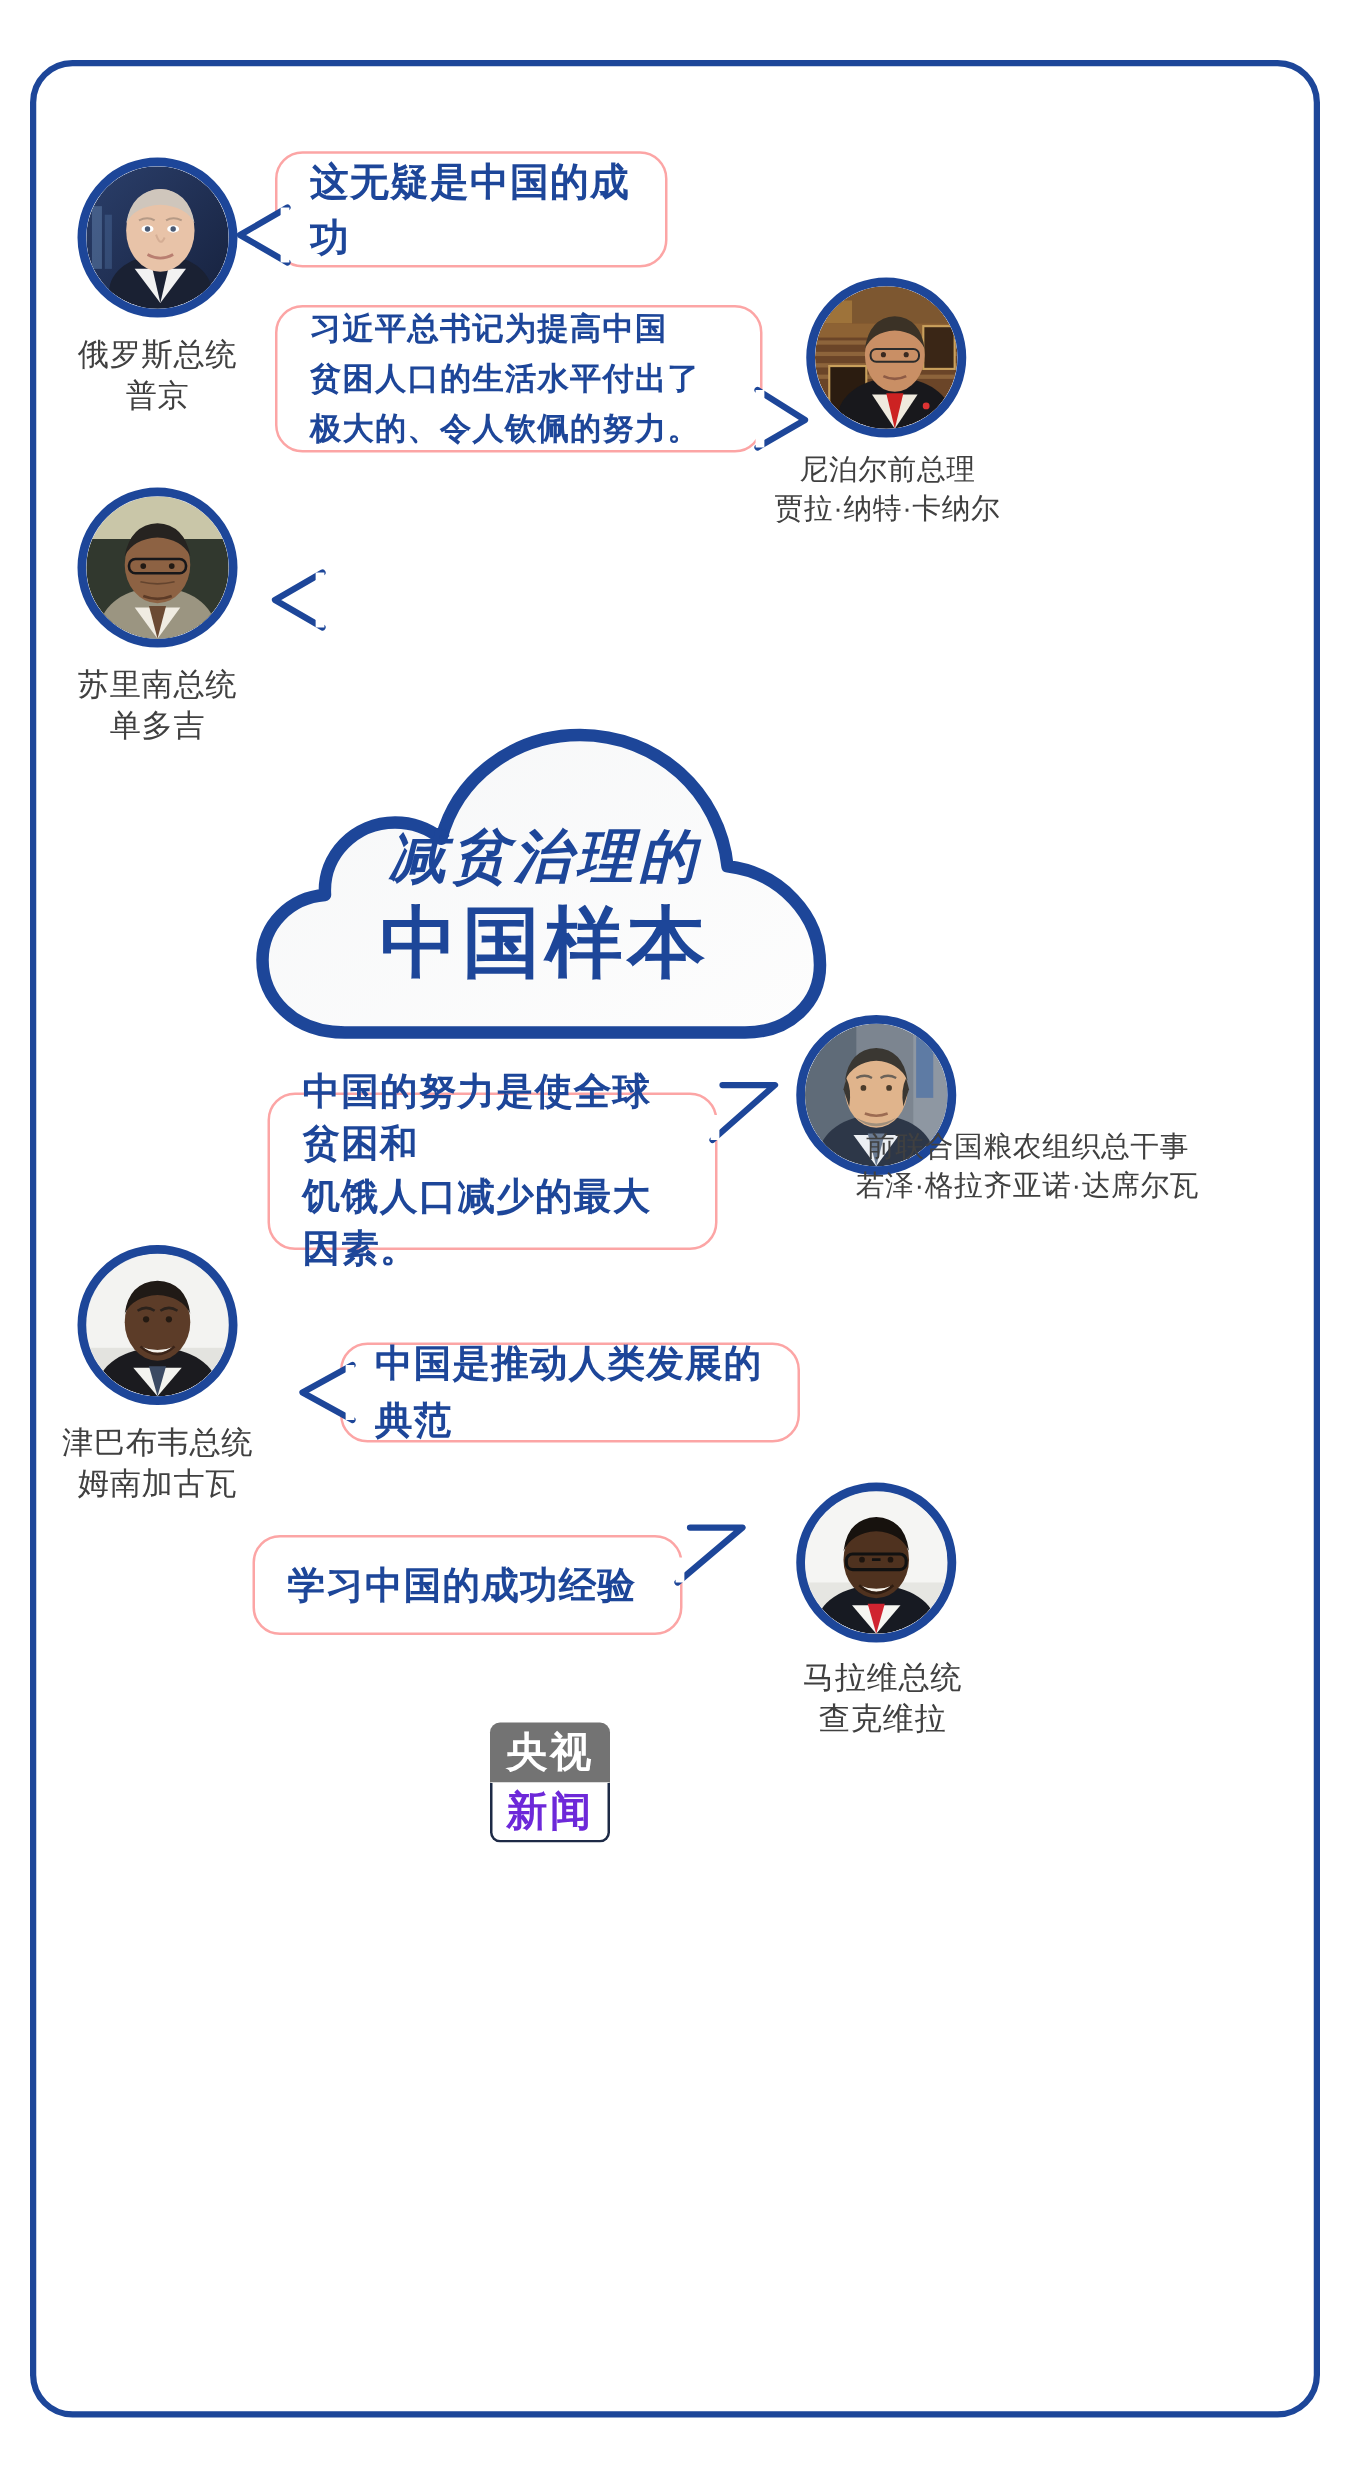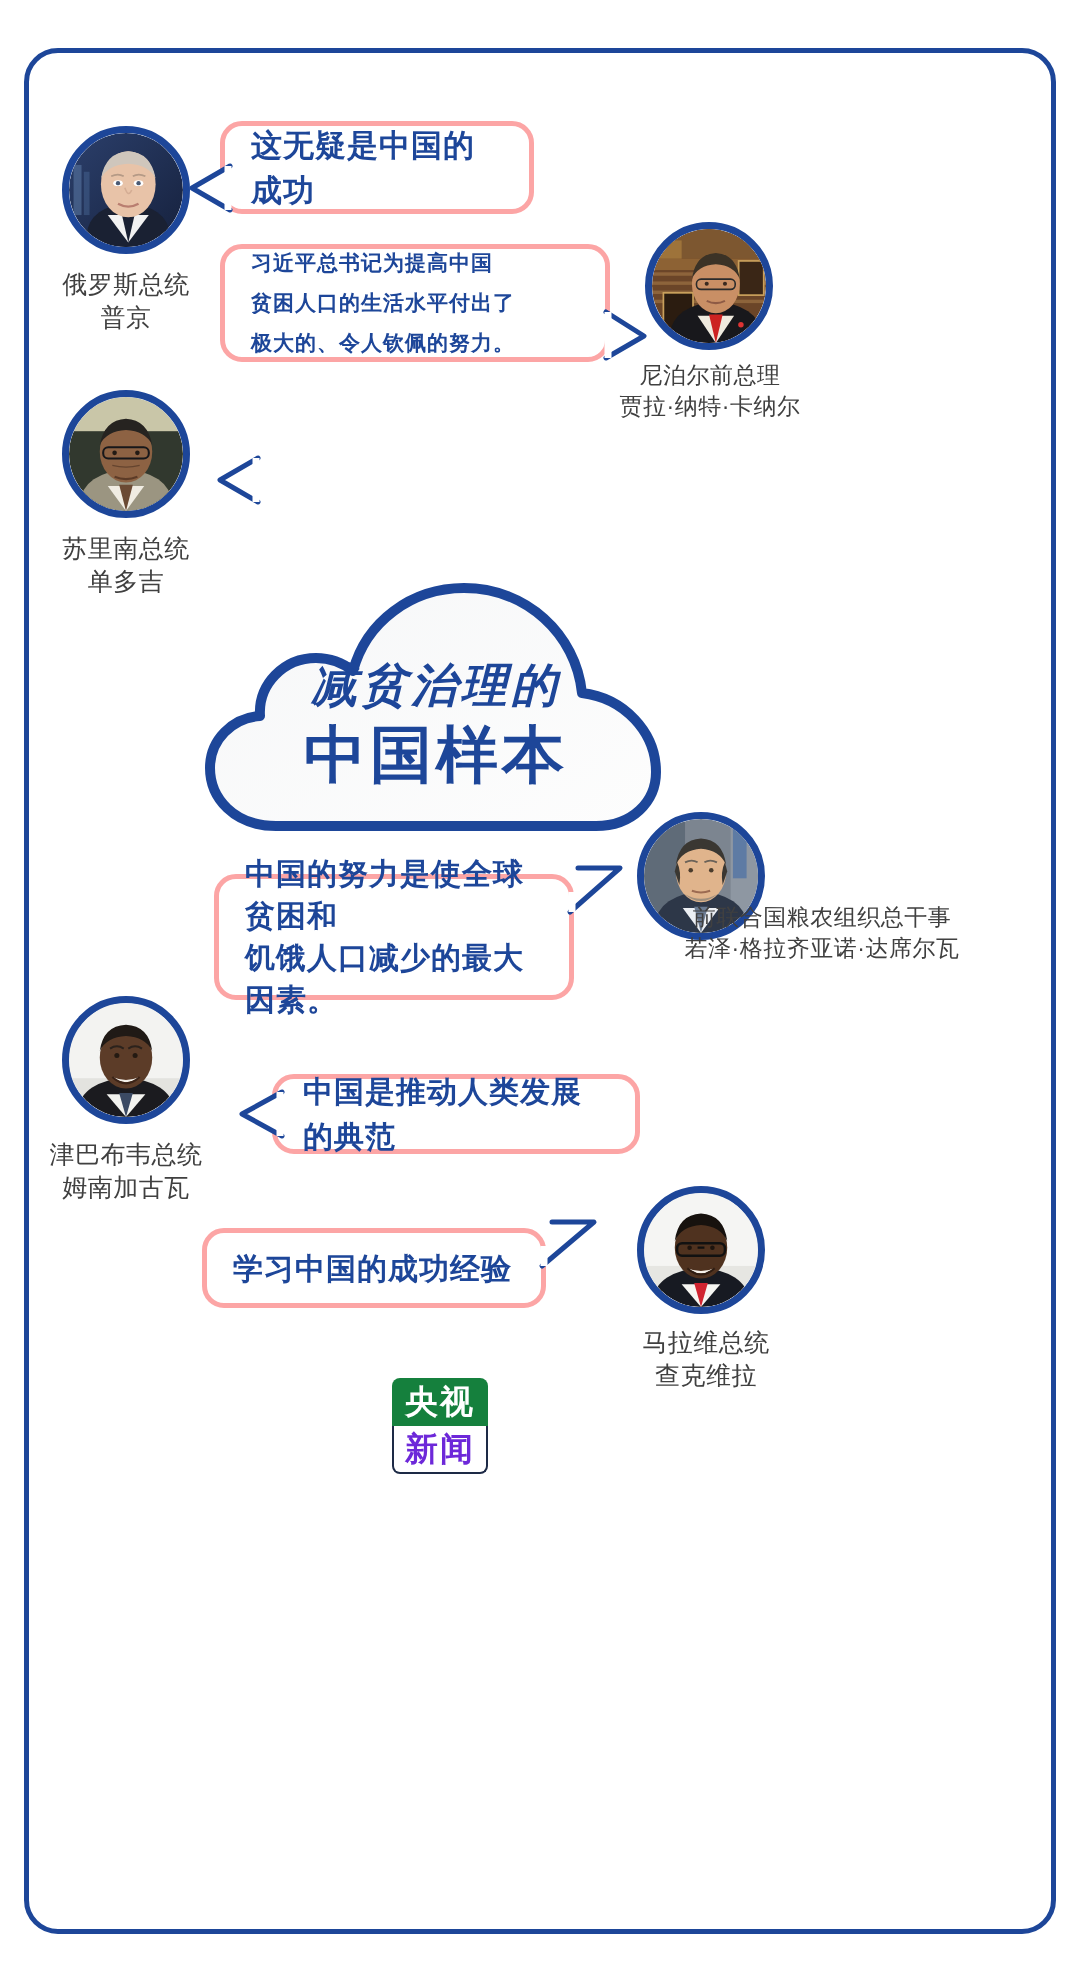--- a/index.html
+++ b/index.html
@@ -42,21 +42,21 @@
     line-height:33px;
     white-space:pre-line;
     letter-spacing:0.5px;
   }
   .caption.small{
     font-size:23px;line-height:31px;
   }
   .bubble{
     position:absolute;
     box-sizing:border-box;
-    border:5px solid #fca5a5;
+    border:2px solid #fca5a5;
     border-radius:22px;
     background:#ffffff;
     display:flex;
     align-items:center;
   }
   .bubble .btext{
     color:#1d4699;
     font-weight:bold;
     font-size:31px;
     line-height:45px;
@@ -85,21 +85,21 @@
     left:392px;top:1378px;
     width:96px;height:96px;
   }
   .logo-box{
     position:absolute;width:96px;height:48px;
     box-sizing:border-box;
     display:flex;align-items:center;justify-content:center;
     font-weight:bold;font-size:33px;letter-spacing:2px;
   }
   #logo-top{
-    top:0;left:0;background:#15803d;color:#ffffff;
+    top:0;left:0;background:#737373;color:#ffffff;
     border-radius:8px 8px 0 0;
   }
   #logo-bottom{
     top:48px;left:0;background:#ffffff;color:#6d28d9;
     border-radius:0 0 8px 8px;
     border:2px solid #1d2a46;border-top:none;
   }
 </style>
 </head>
 <body>
@@ -181,21 +181,21 @@
         <circle cx="64" cy="48" r="1.8" fill="#3a2a20"></circle>
         <path d="M48 63 Q56 67 64 63" stroke="#8e5b45" stroke-width="1.8" fill="none"></path>
         <circle cx="78" cy="84" r="2.4" fill="#d33"></circle>
       </g>
     </svg>
   </div>
   <div class="caption small" style="left:596px;top:360px;width:228px;">尼泊尔前总理
 贾拉·纳特·卡纳尔</div>
 
   <div class="bubble" style="left:220px;top:244px;width:390px;height:118px;padding:0 26px;">
-    <div class="btext" style="font-size:21px;line-height:40px;">习近平总书记为提高中国
+    <div class="btext" style="font-size:25px;line-height:40px;">习近平总书记为提高中国
 贫困人口的生活水平付出了
 极大的、令人钦佩的努力。</div>
   </div>
   <div class="tail" style="left:604px;top:308px;">
     <svg width="46" height="54" viewBox="0 0 46 54">
       <path d="M2 4 L40 28 L2 50" fill="#ffffff" stroke="#1d4699" stroke-width="5" stroke-linejoin="round" stroke-linecap="round"></path>
       <line x1="4" y1="4" x2="4" y2="50" stroke="#ffffff" stroke-width="7"></line>
     </svg>
   </div>
 

